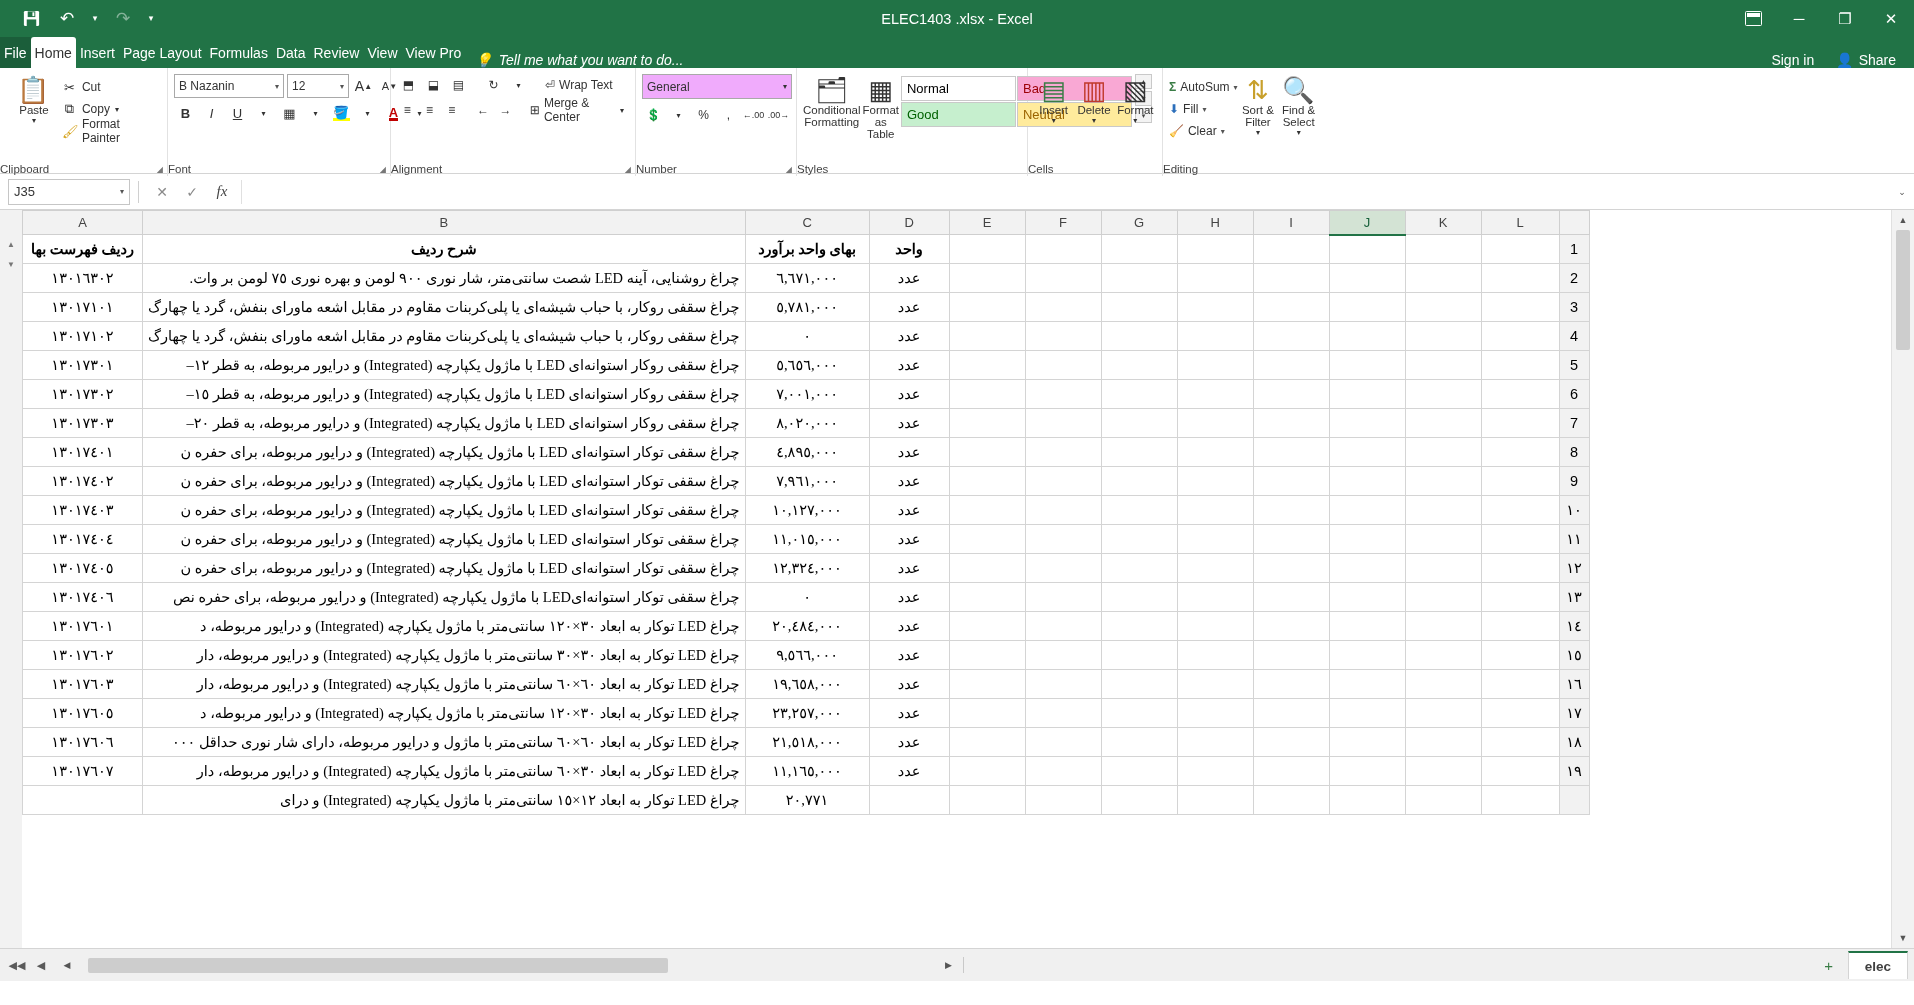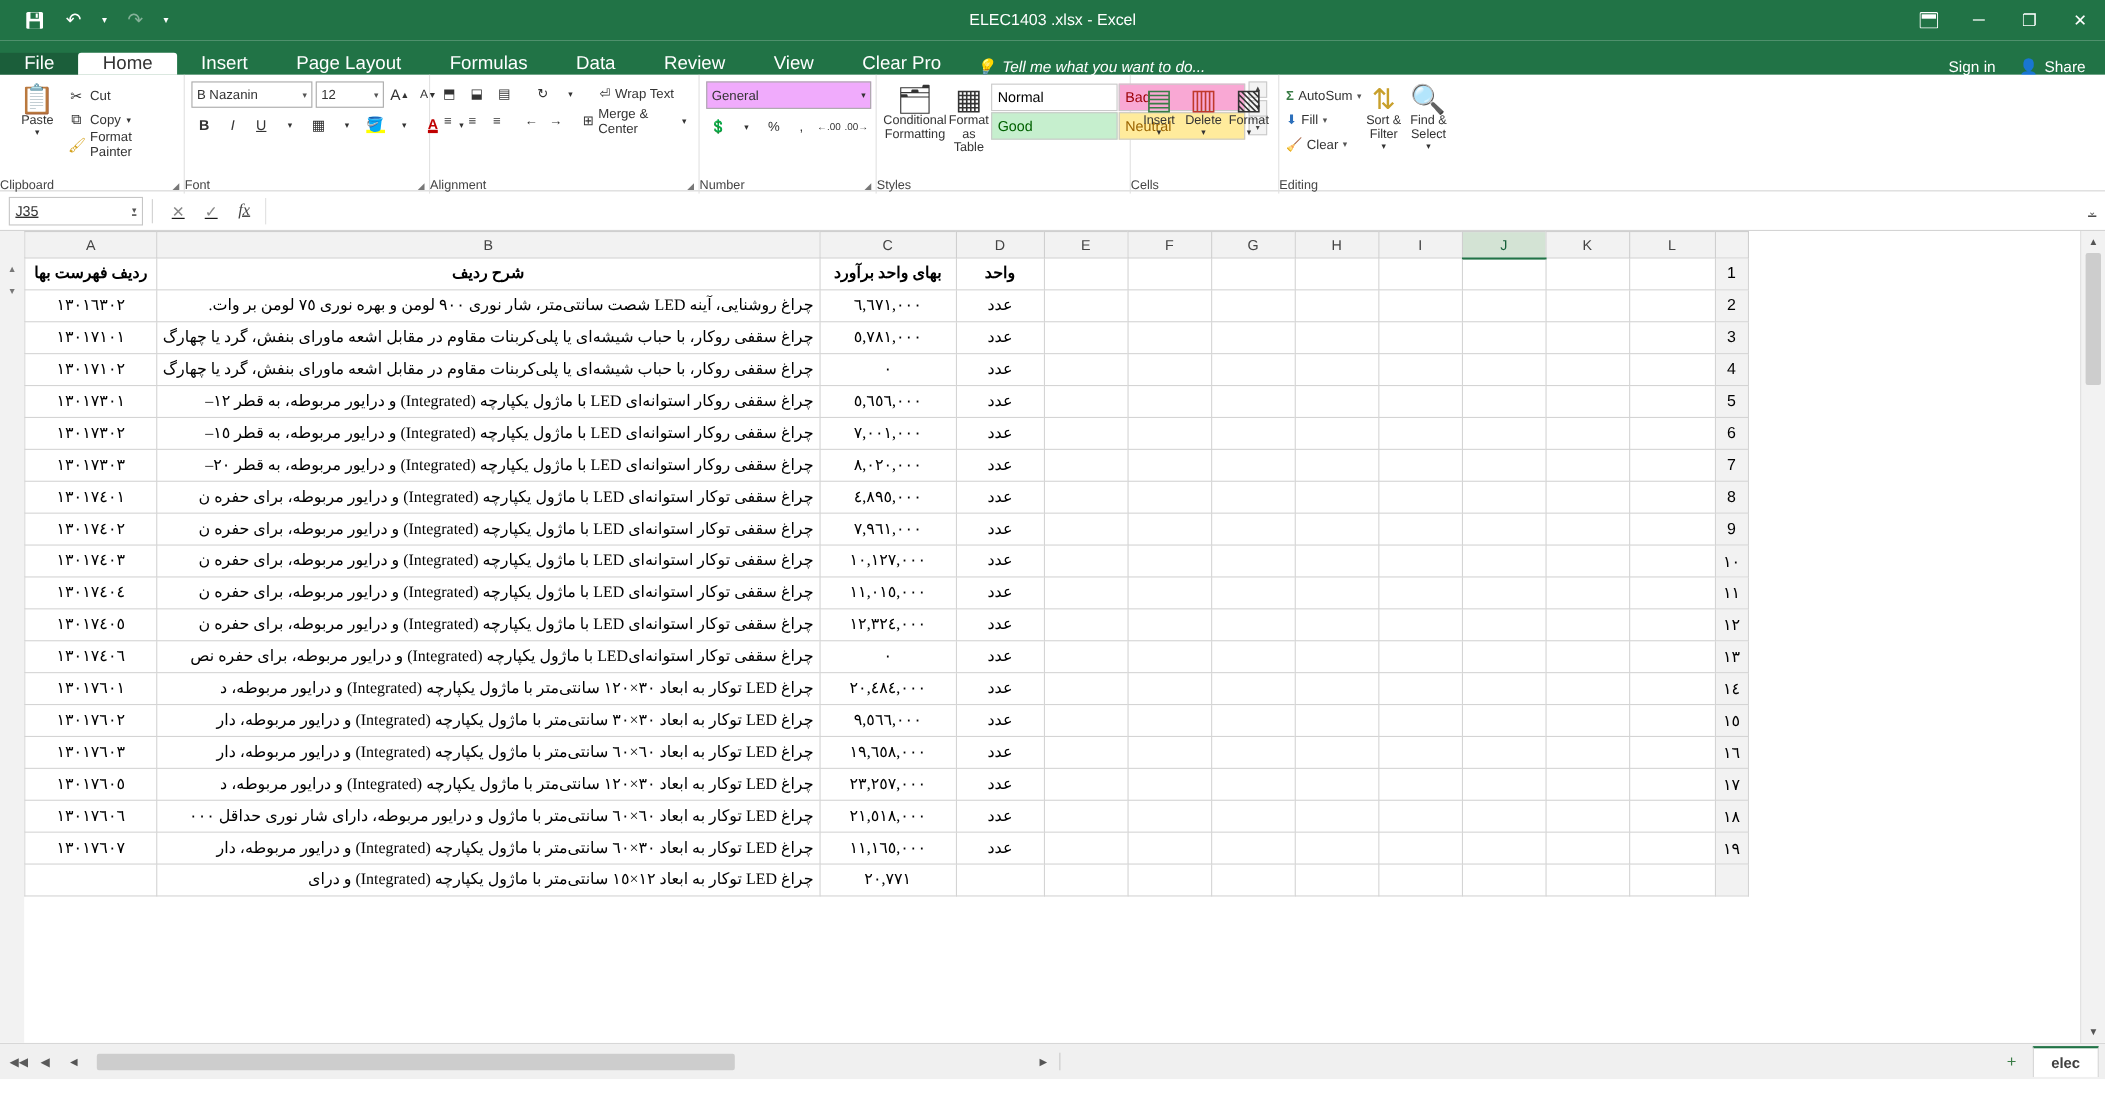--- a/index.html
+++ b/index.html
@@ -29,22 +29,22 @@
   .win-ctrls div{
     width:46px;height:37px;display:flex;align-items:center;justify-content:center;
     color:#fff;font-size:15px;
   }
   
   .menubar{
     height:31px;background:#217346;display:flex;align-items:flex-end;
     padding-left:0;position:relative;
   }
   .mtab{
-    height:20px;padding:0 22px;display:flex;align-items:center;color:#fff;
-    font-size:17px;
+    height:31px;padding:0 4px;display:flex;align-items:center;color:#fff;
+    font-size:14px;
   }
   .mtab.file{background:#1b5e3a;}
   .mtab.active{background:#ffffff;color:#333;border-top-left-radius:3px;border-top-right-radius:3px;}
   .tellme{
     display:flex;align-items:center;gap:6px;color:#fff;font-size:14px;
     padding:0 10px;font-style:italic;
   }
   .signin{
     margin-left:auto;display:flex;align-items:center;gap:22px;color:#fff;
     font-size:14px;padding-right:18px;
@@ -117,21 +117,20 @@
   }
   
   .cellsgrp{width:122px;}
   .editgrp{width:150px;}
   .ed-row{display:flex;align-items:center;gap:4px;font-size:12px;color:#333;height:22px;}
   .ed-row .car{font-size:8px;color:#555;}
   
   .formulabar{
     height:35px;background:#fff;border-bottom:1px solid #d4d4d4;display:flex;
     align-items:center;
-    text-decoration:underline;
   }
   .namebox{
     width:110px;height:24px;margin-left:8px;border:1px solid #c6c6c6;background:#fff;
     display:flex;align-items:center;padding:0 5px;font-size:13px;color:#333;
   }
   .namebox .car{margin-left:auto;font-size:8px;color:#555;}
   .fb-sep{width:1px;height:22px;background:#d0d0d0;margin:0 8px;}
   .fb-btn{width:30px;text-align:center;font-size:14px;color:#8a8a8a;}
   .fx{font-style:italic;font-family:"Liberation Serif",serif;font-size:15px;color:#444;}
   .fb-input{flex:1;height:24px;border-left:1px solid #e0e0e0;margin-left:4px;}
@@ -233,21 +232,21 @@
 
 <div class="menubar">
   <div class="mtab file">File</div>
   <div class="mtab active">Home</div>
   <div class="mtab">Insert</div>
   <div class="mtab">Page Layout</div>
   <div class="mtab">Formulas</div>
   <div class="mtab">Data</div>
   <div class="mtab">Review</div>
   <div class="mtab">View</div>
-  <div class="mtab">Clear Pro</div>
+  <div class="mtab">View Pro</div>
   <div class="tellme">
     <span>💡</span>
     <span>Tell me what you want to do...</span>
   </div>
   <div class="signin">
     <span>Sign in</span>
     <span class="share">
       <span>👤</span>
       <span>Share</span>
     </span>

